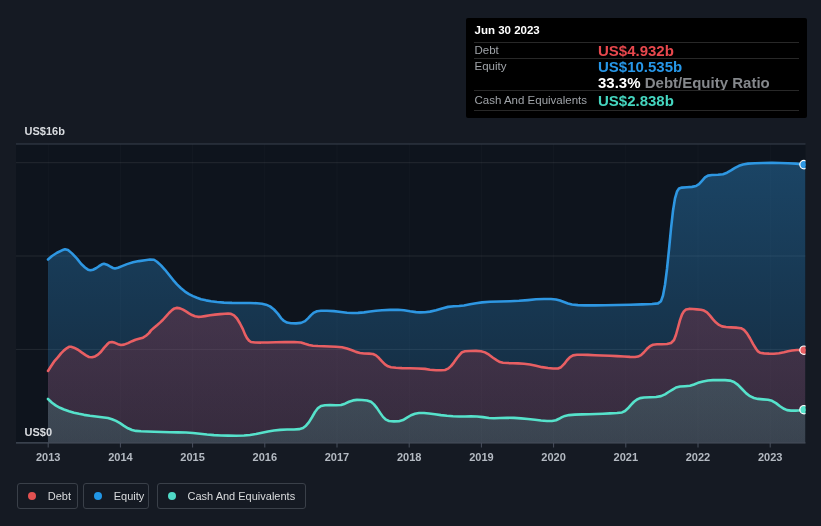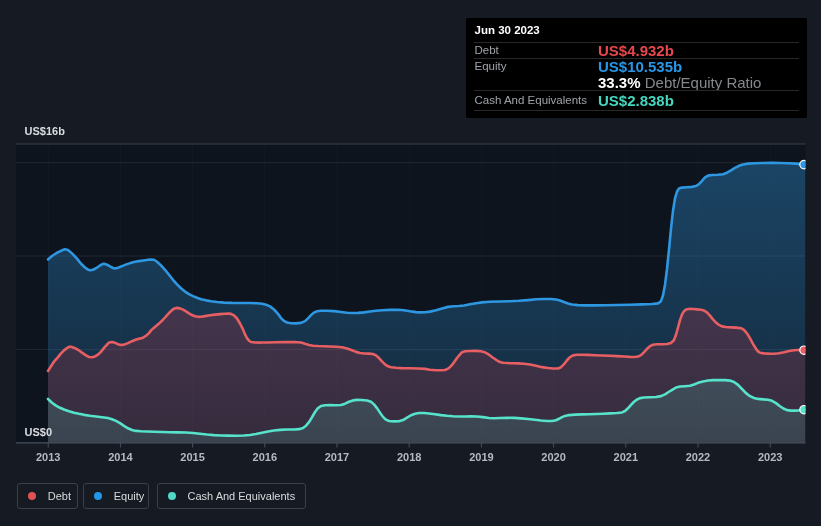--- a/index.html
+++ b/index.html
@@ -92,21 +92,21 @@
 </svg></div>
   <div class="tooltip">
     <div class="tt-title">Jun 30 2023</div>
     <div class="sep" style="top:24.2px"></div>
     <div class="lab" style="top:25.8px">Debt</div>
     <div class="val" style="top:25.8px;color:#e8484d">US$4.932b</div>
     <div class="sep" style="top:40.4px"></div>
     <div class="lab" style="top:41.9px">Equity</div>
     <div class="val" style="top:41.9px;color:#2797e8">US$10.535b</div>
     <div class="lab" style="top:58px"></div>
-    <div class="val" style="top:58px;color:#fff">33.3% <span style="color:#85888c;font-weight:400">Debt/Equity Ratio</span></div>
+    <div class="val" style="top:58px;color:#fff">33.3% <span style="color:#85888c;font-weight:700">Debt/Equity Ratio</span></div>
     <div class="sep" style="top:72.4px"></div>
     <div class="lab" style="top:75.8px">Cash And Equivalents</div>
     <div class="val" style="top:75.8px;color:#45d6c0">US$2.838b</div>
     <div class="sep" style="top:92.1px"></div>
   </div>
   <div class="legend" style="left:17.3px;width:61.1px">
       <span class="dot" style="background:#e25151"></span>
       <span>Debt</span>
     </div>
   <div class="legend" style="left:83.2px;width:66.3px">

